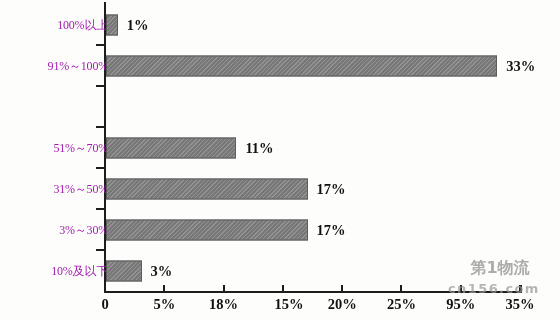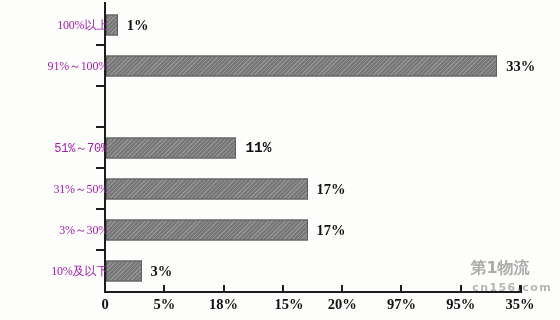--- a/index.html
+++ b/index.html
@@ -142,24 +142,24 @@
     color: #8d8d8d;
     letter-spacing: 0px;
     line-height: 24px;
     text-shadow: 0 1px 1px rgba(255,255,255,0.9);
   }
   .wm-sub {
     position: absolute;
     left: 0;
     top: 25px;
     width: 100%;
-    text-align: right;
+    text-align: left;
     font-family: "DejaVu Sans", sans-serif;
     font-weight: bold;
-    font-size: 11px;
+    font-size: 13px;
     color: #9a9a9a;
     letter-spacing: 1.4px;
   }
 </style>
 </head>
 <body>
 
 <div id="chart-root">
 
   <div class="y-axis-line"></div>
@@ -176,21 +176,21 @@
       </div>
       <div class="cat-row" style="top: 45px; text-decoration: underline;">
         <div class="cat-label">91%～100%</div>
         <div class="bar-wrap">
           <div class="bar" style="width: 391.286px; background-color: rgb(126, 126, 126); border-color: rgb(93, 93, 93);"></div>
           <div class="bar-value">33%</div>
         </div>
       </div>
       <div class="cat-row" style="top: 86px;">
       </div>
-      <div class="cat-row" style="top: 127px; font-family: Liberation Mono, monospace;">
+      <div class="cat-row" style="top: 127px;">
         <div class="cat-label">51%～70%</div>
         <div class="bar-wrap">
           <div class="bar" style="width: 130.429px; background-color: rgb(126, 126, 126); border-color: rgb(93, 93, 93);"></div>
           <div class="bar-value">11%</div>
         </div>
       </div>
       <div class="cat-row" style="top: 168px;">
         <div class="cat-label">31%～50%</div>
         <div class="bar-wrap">
           <div class="bar" style="width: 201.571px; background-color: rgb(126, 126, 126); border-color: rgb(93, 93, 93);"></div>
@@ -226,21 +226,21 @@
       <div class="x-label" style="left: 105px;">0</div>
       <div class="x-tick" style="left: 163.286px; background: rgb(29, 29, 29);"></div>
       <div class="x-label" style="left: 164.286px;">5%</div>
       <div class="x-tick" style="left: 222.571px; background: rgb(29, 29, 29);"></div>
       <div class="x-label" style="left: 223.571px;">18%</div>
       <div class="x-tick" style="left: 281.857px; background: rgb(29, 29, 29);"></div>
       <div class="x-label" style="left: 289px;">15%</div>
       <div class="x-tick" style="left: 341.143px; background: rgb(29, 29, 29);"></div>
       <div class="x-label" style="left: 342.143px;">20%</div>
       <div class="x-tick" style="left: 400.429px; background: rgb(29, 29, 29);"></div>
-      <div class="x-label" style="left: 401.429px;">97%</div>
+      <div class="x-label" style="left: 401.429px;">25%</div>
       <div class="x-tick" style="left: 459.714px; background: rgb(29, 29, 29);"></div>
       <div class="x-label" style="left: 460.714px;">95%</div>
       <div class="x-tick" style="left: 519px; background: rgb(29, 29, 29);"></div>
       <div class="x-label" style="left: 520px;">35%</div>
     </div>
 
   <div class="watermark">
     <div class="wm-main">第1物流</div>
     <div class="wm-sub">cn156.com</div>
   </div>

